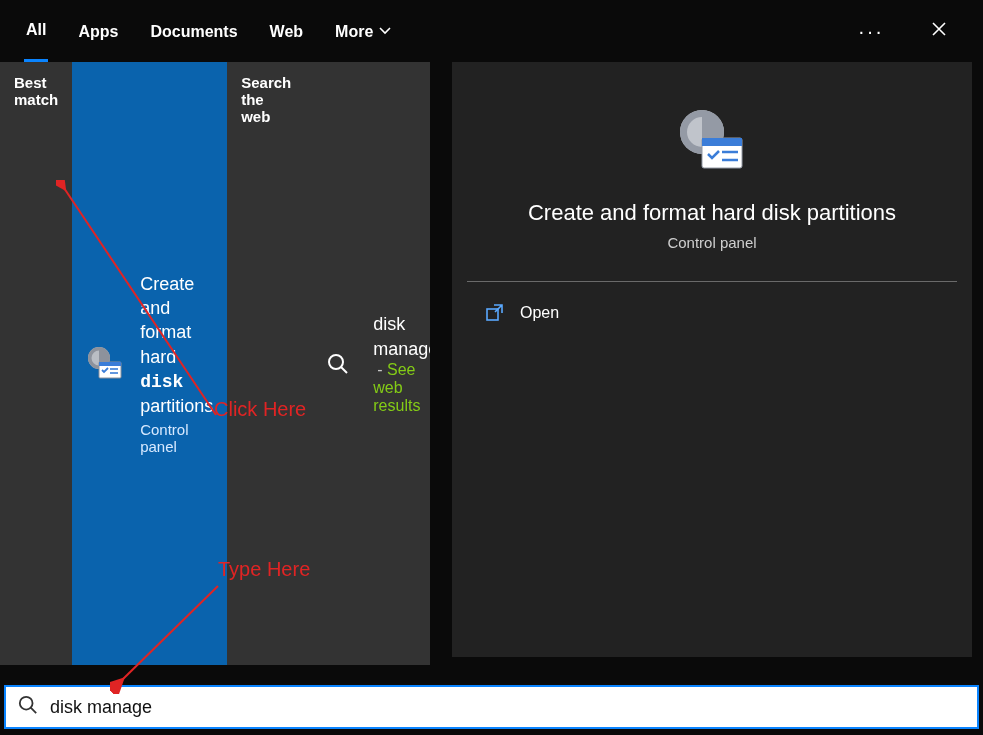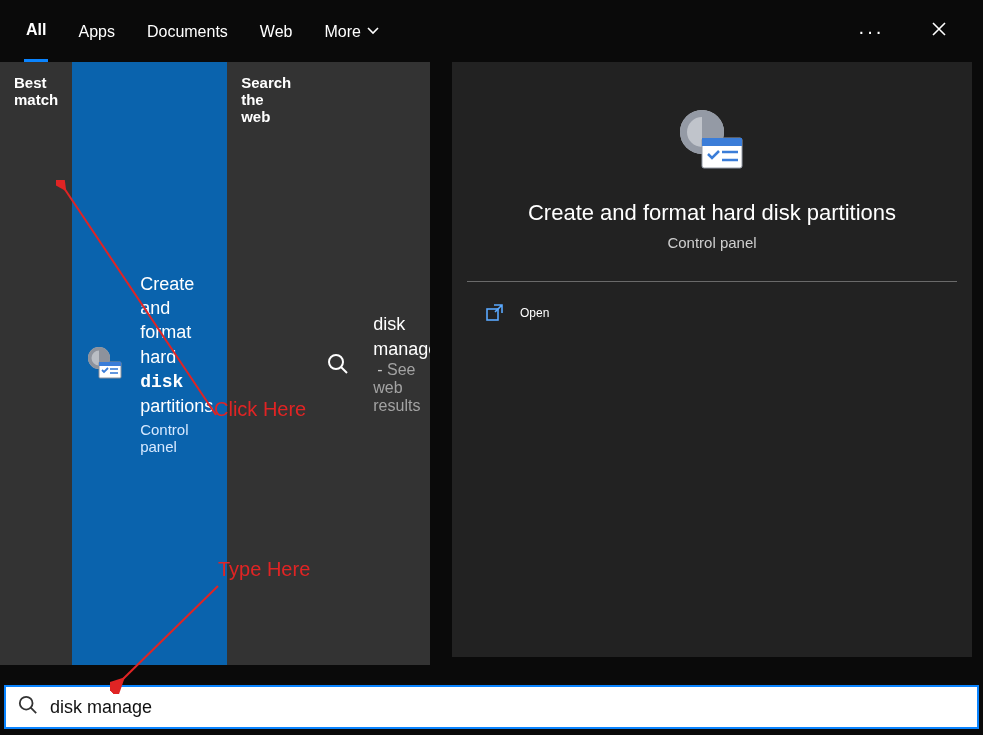--- a/index.html
+++ b/index.html
@@ -1,21 +1,21 @@
 <!DOCTYPE html>
 <html><head>
 <meta charset="utf-8">
 <style>
   * { margin: 0; padding: 0; box-sizing: border-box; }
   html, body { width: 983px; height: 735px; background: #000; font-family: "Segoe UI", Arial, sans-serif; color: #fff; overflow: hidden; }
   .root { width: 983px; height: 735px; position: relative; background: #0a0a0a; }
 
   
   .tabbar { display: flex; align-items: center; height: 62px; padding: 0 24px; gap: 28px; }
-  .tab { font-size: 16px; color: #fff; padding: 18px 2px 17px; height: 62px; display: flex; align-items: center; cursor: pointer; }
+  .tab { font-size: 16px; color: #fff; padding: 18px 2px 17px; height: 62px; display: flex; align-items: center; cursor: pointer; font-weight: bold; }
   .tab.active { border-bottom: 3px solid #0a84ff; font-weight: 600; }
   .tab-spacer { flex: 1; }
   .tab-icon { width: 40px; height: 40px; display: flex; align-items: center; justify-content: center; cursor: pointer; }
   .dots { font-size: 20px; letter-spacing: 2px; color: #fff; }
   .chev { display: inline-block; margin-left: 6px; }
 
   
   .columns { display: flex; height: 603px; }
   .leftcol { width: 430px; background: #333333; display: flex; flex-direction: row; }
   .rightwrap { width: 553px; background: #0a0a0a; padding: 0 8px 8px 8px; }
@@ -26,32 +26,32 @@
   .result-row { display: flex; align-items: center; padding: 14px 14px 14px 12px; gap: 14px; cursor: pointer; }
   .result-row.selected { background: #0a63ad; }
   .result-icon-slot { width: 42px; height: 42px; display: flex; align-items: center; justify-content: center; }
   .result-text { flex: 1; }
   .result-title { font-size: 18px; line-height: 1.35; color: #fff; }
   .result-title .bold { font-weight: 600; font-family: Liberation Mono, monospace; }
   .result-sub { font-size: 15px; color: #d7e9ff; margin-top: 3px; }
 
   .web-row .result-title { font-size: 18px; color: #fff; }
   .web-row .dash { color: #c6c6c6; margin-left: 4px; font-size: 16px; }
-  .web-row .see { color: #a3a3a3; font-size: 16px; }
+  .web-row .see { color: #84cc16; font-size: 16px; }
   .chev-right { width: 22px; color: #fff; font-size: 18px; }
 
   
   .preview { display: flex; flex-direction: column; align-items: center; padding-top: 40px; }
   .preview-icon { width: 80px; height: 80px; margin-bottom: 18px; }
   .preview-title { font-size: 22px; color: #fff; text-align: center; }
   .preview-sub { font-size: 15px; color: #cfcfcf; margin-top: 8px; }
   .divider { width: 490px; height: 1px; background: #6a6a6a; margin: 30px auto 0; }
   .action-row { display: flex; align-items: center; gap: 16px; padding: 22px 34px; cursor: pointer; }
   .action-row .open-icon { width: 18px; height: 18px; color: #5aa9ff; }
-  .action-row .label { font-size: 12px; color: #fff; }
+  .action-row .label { font-size: 16px; color: #fff; }
 
   
   .searchbar { position: absolute; left: 4px; right: 4px; bottom: 6px; height: 44px; background: #fff; border: 2px solid #0a84ff; display: flex; align-items: center; padding: 0 12px; gap: 12px; }
   .searchbar input { flex: 1; border: none; outline: none; font-size: 18px; color: #111; background: transparent; font-family: inherit; }
   .searchbar .mag { color: #333; }
   @keyframes blink { 50% { opacity: 0; } }
 
   
   .anno { position: absolute; color: #e02424; font-size: 20px; font-family: "Segoe UI", Arial, sans-serif; pointer-events: none; }
   .annot-click { left: 214px; top: 398px; }

